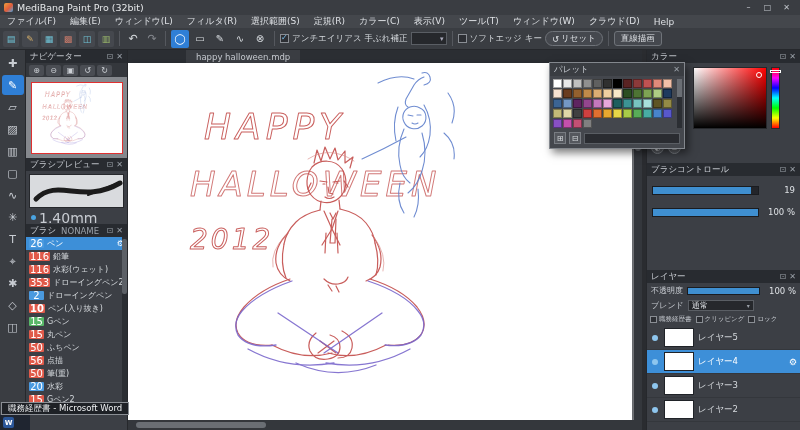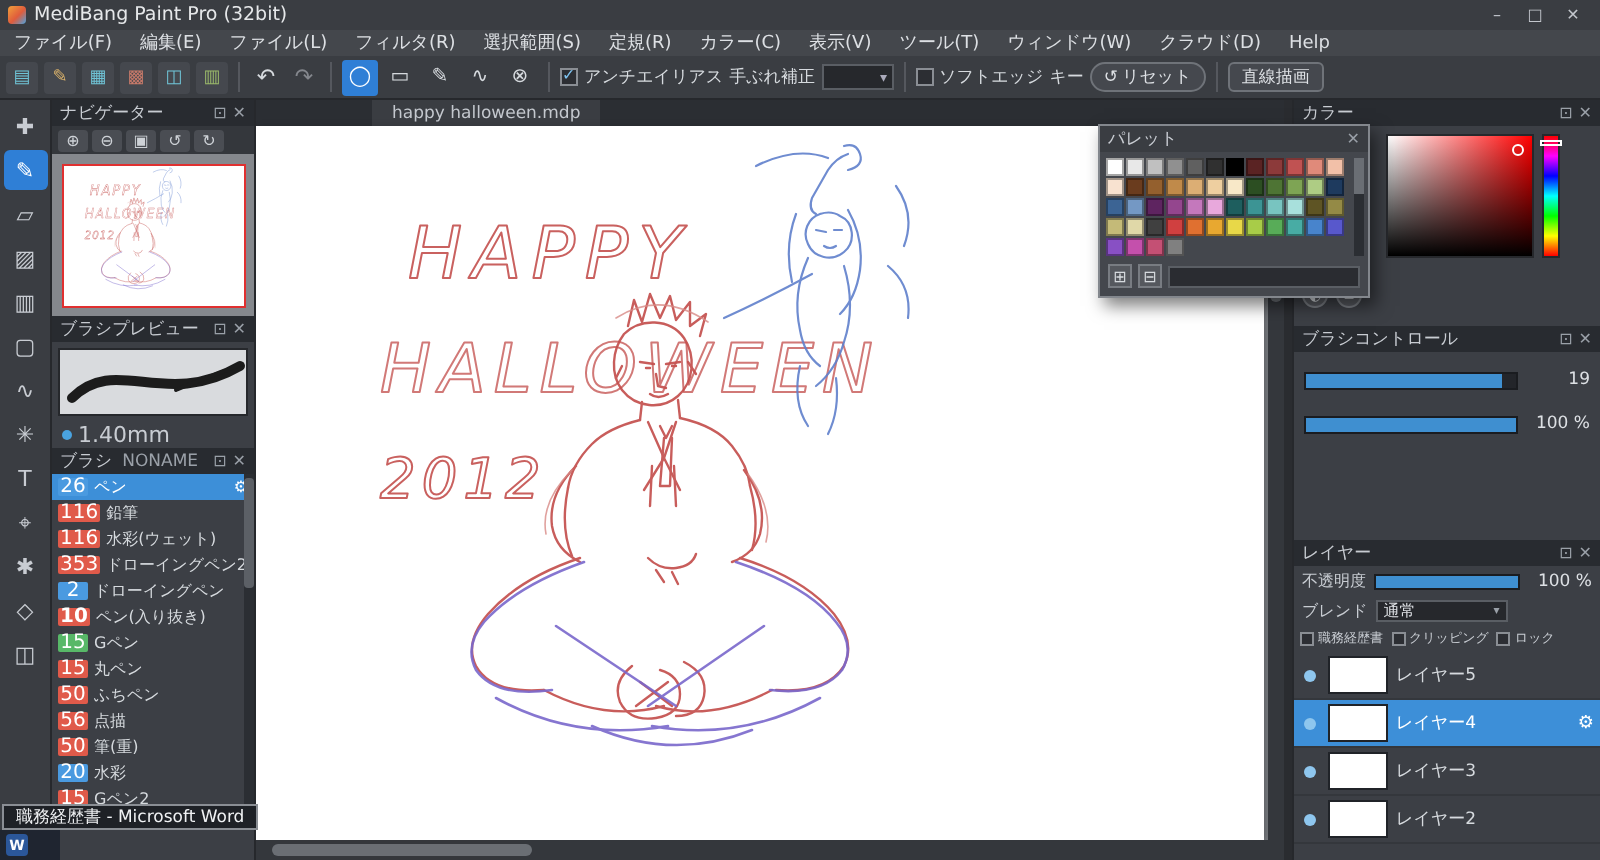--- a/index.html
+++ b/index.html
@@ -59,21 +59,21 @@
   #leftcol{position:absolute;left:26px;top:50px;width:102px;height:380px;background:#3c3f45;
            border-right:1px solid #26282c}
   #nav-zoomrow{height:14px;display:flex;align-items:center;gap:2px;padding:0 3px;background:#34373c}
   .zbtn{width:15px;height:11px;background:#4a4d53;border-radius:2px;display:flex;align-items:center;
         justify-content:center;font-size:8px;color:#cdd1d6}
   #nav-thumbwrap{height:81px;background:#85888d;display:flex;align-items:center;justify-content:center}
   #nav-thumb{position:relative;width:92px;height:72px;background:#fff}
   .navview{position:absolute;inset:0;border:1px solid #e03030}
 
   #bp-preview{height:34px;margin:3px;background:#d9dbde;border:1px solid #26282c}
-  #bp-sizerow{height:13px;display:flex;align-items:center;gap:3px;padding:0 5px;font-size:11px;color:#c8ccd2}
+  #bp-sizerow{height:13px;display:flex;align-items:center;gap:3px;padding:0 5px;font-size:14px;color:#c8ccd2}
   .bluedot{width:5px;height:5px;border-radius:50%;background:#4aa3e0}
 
   #brushlist{position:relative}
   .brow{height:13px;display:flex;align-items:center;gap:3px;padding:0 3px;font-size:8px;color:#d6dade;white-space:nowrap}
   .brow.sel{background:#3d8fd8;color:#fff}
   .bsize{min-width:15px;height:9px;border-radius:1px;color:#fff;font-size:10px;display:flex;
          align-items:center;justify-content:center;padding:0 1px;flex:none}
   .bname{overflow:hidden;flex:1}
   .bgear{font-size:8px;color:#fff;flex:none}
   .vscroll{position:absolute;right:0;top:0;bottom:0;width:5px;background:#2b2e33}
@@ -168,21 +168,21 @@
     <span class="winbtns">
       <span class="winbtn">–</span>
       <span class="winbtn">□</span>
       <span class="winbtn">✕</span>
     </span>
   </div>
 
   <div id="menubar">
       <span class="menu-item">ファイル(F)</span>
       <span class="menu-item">編集(E)</span>
-      <span class="menu-item">ファイル(L)</span>
+      <span class="menu-item">ウィンドウ(L)</span>
       <span class="menu-item">フィルタ(R)</span>
       <span class="menu-item">選択範囲(S)</span>
       <span class="menu-item">定規(R)</span>
       <span class="menu-item">カラー(C)</span>
       <span class="menu-item">表示(V)</span>
       <span class="menu-item">ツール(T)</span>
       <span class="menu-item">ウィンドウ(W)</span>
       <span class="menu-item">クラウド(D)</span>
       <span class="menu-item">Help</span>
     </div>

